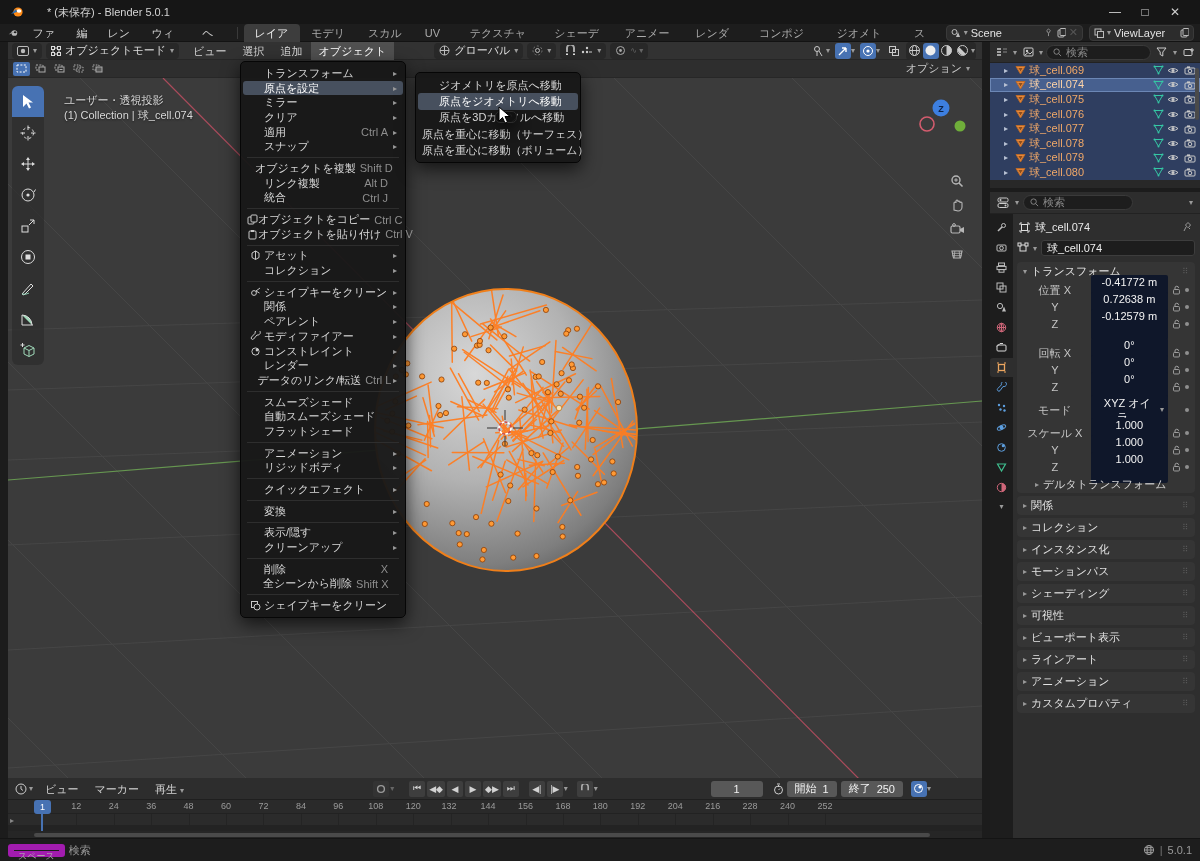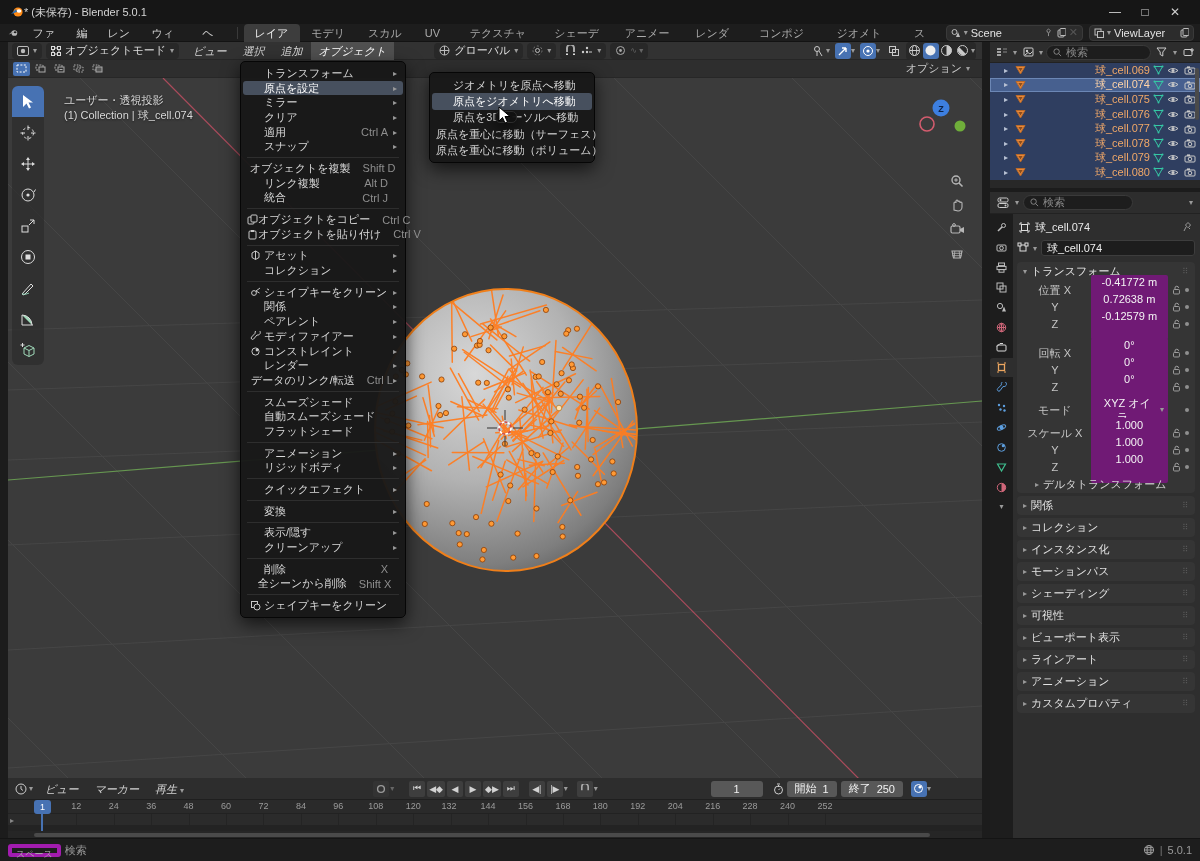--- a/index.html
+++ b/index.html
@@ -11,101 +11,101 @@
   #titlebar{left:0;top:0;width:1200px;height:24px;background:#161616;display:flex;align-items:center;padding:0 10px;color:#d4d4d4;}
   #topbar{left:0;top:24px;width:1200px;height:18px;background:#1d1d1d;display:flex;align-items:center;border-bottom:1px solid #131313;}
   .menu-item{padding:0 9px;color:#cfcfcf;height:18px;line-height:18px;cursor:default;}
   .wtab{padding:0 11px;height:18px;line-height:18px;color:#ababab;border-radius:4px 4px 0 0;}
   .wtab.active{background:#3d3d3d;color:#f1f1f1;}
   .pill{background:#2c2c2c;border:1px solid #3a3a3a;border-radius:4px;height:16px;display:flex;align-items:center;padding:0 4px;gap:3px;color:#e3e3e3;}
   .winbtn{width:30px;text-align:center;color:#cfcfcf;font-size:12px;}
   .chev{color:#9a9a9a;font-size:8px;}
   
   #vheader{left:8px;top:42px;width:974px;height:18px;background:#323232;display:flex;align-items:center;border-bottom:1px solid #262626;}
-  .hmenu{padding:0 8px;color:#d4d4d4;height:18px;line-height:18px;font-style:italic;}
+  .hmenu{padding:0 8px;color:#d4d4d4;height:18px;line-height:18px;}
   .hmenu.open{background:#505050;color:#fff;}
   .hctrl{background:#282828;border-radius:4px;height:16px;display:flex;align-items:center;padding:0 5px;gap:4px;margin-left:4px;color:#dedede;}
   .hicon{width:16px;height:16px;display:flex;align-items:center;justify-content:center;border-radius:3px;color:#c9c9c9;}
   .hicon.on{background:#4772b3;color:#fff;}
   #toolsettings{left:8px;top:60px;width:974px;height:18px;background:#2e2e2e;display:flex;align-items:center;border-bottom:1px solid #272727;}
   .selmode{width:17px;height:14px;margin:0 1px;border-radius:2px;display:flex;align-items:center;justify-content:center;}
   .selmode.active{background:#4772b3;}
   
   #viewport{left:8px;top:78px;width:974px;height:700px;background:#3b3b3b;overflow:hidden;}
   #vplabel{left:56px;top:15px;color:#d8d8d8;text-shadow:0 1px 2px #0008;font-size:11px;line-height:15px;}
   .toolbtn{width:32px;height:31px;background:#2e2e2ecc;display:flex;align-items:center;justify-content:center;border-radius:0;}
   .toolbtn.active{background:#4772b3;}
   #toolbar{left:4px;top:8px;display:flex;flex-direction:column;gap:0;border-radius:6px;overflow:hidden;width:32px;}
   .navbtn{width:22px;height:22px;display:flex;align-items:center;justify-content:center;opacity:.85;}
   
   .popmenu{background:#181818f5;border:1px solid #060606;box-shadow:0 6px 18px #000a;border-radius:5px;padding:4px 0;z-index:50;}
   .mi{display:flex;align-items:center;height:14.7px;padding:0 8px 0 6px;color:#d9d9d9;}
   .mi .mic{width:17px;display:flex;align-items:center;justify-content:center;color:#c9c9c9;}
   .mi .mil{flex:1;white-space:nowrap;}
-  .mi .mis{color:#8e8e8e;margin-left:12px;white-space:nowrap;}
+  .mi .mis{color:#8e8e8e;margin-left:4px;white-space:nowrap;}
   .mi .mia{width:9px;color:#9a9a9a;font-size:8px;text-align:right;}
   .mi.hl{background:#4a5songz;}
   .mi.hl{background:#47505e;color:#fff;border-radius:3px;margin:0 2px;padding:0 6px 0 4px;}
   .msep{height:1px;background:#2e2e2e;margin:3px 6px;}
   
   #tooltip{background:#111111f2;border:1px solid #2c2c2c;border-radius:5px;padding:5px 10px;color:#b9b9b9;line-height:16px;z-index:60;white-space:nowrap;box-shadow:0 4px 14px #000a;}
   #tooltip .link{color:#569ade;}
   
   #outliner{left:990px;top:42px;width:210px;height:146px;background:#282828;overflow:hidden;}
   #outliner-header{height:21px;background:#2d2d2d;display:flex;align-items:center;padding:0 4px;gap:3px;border-bottom:1px solid #222;}
   .searchbox{flex:1;background:#1d1d1d;border:1px solid #3a3a3a;border-radius:8px;height:15px;display:flex;align-items:center;padding:0 6px;gap:4px;color:#8a8a8a;}
   .orow{display:flex;align-items:center;height:14.6px;padding:0 2px 0 14px;gap:3px;background:#2f3e60;color:#f0a868;}
   .orow.active{background:#47608f;color:#ffd4a8;box-shadow:inset 0 0 0 1px #6c87b5;}
   .orow .oarr{color:#b9c2d4;font-size:8px;width:8px;}
-  .orow .oname{flex:1;white-space:nowrap;text-align:right;}
+  .orow .oname{flex:1;white-space:nowrap;}
   .oicons{display:flex;gap:5px;align-items:center;margin-right:2px;}
   
   #props{left:990px;top:192px;width:210px;height:646px;background:#2e2e2e;}
   #props-header{height:22px;background:#2d2d2d;display:flex;align-items:center;gap:4px;padding:0 5px;border-bottom:1px solid #222;}
   #ptabs{position:absolute;left:0;top:22px;width:23px;height:624px;background:#1d1d1d;display:flex;flex-direction:column;align-items:center;padding-top:4px;gap:1px;}
   .ptab{width:23px;height:19px;display:flex;align-items:center;justify-content:center;}
   .ptab.active{background:#2e2e2e;border-radius:3px 0 0 3px;}
   #pcontent{position:absolute;left:23px;top:22px;width:187px;height:624px;padding:4px 5px 0 4px;overflow:hidden;}
   .crumb{display:flex;align-items:center;gap:5px;height:18px;color:#e8e8e8;padding:0 2px;}
   .namefield{display:flex;align-items:center;gap:4px;margin:4px 0 6px 0;}
   .namefield .nf{flex:1;background:#1d1d1d;border:1px solid #3d3d3d;border-radius:3px;height:16px;line-height:15px;padding:0 5px;color:#efefef;}
   .panel{background:#353535;border-radius:4px;margin-bottom:3px;}
   .panel-h{display:flex;align-items:center;height:19px;padding:0 6px;color:#e4e4e4;gap:4px;}
   .panel-h .grip{margin-left:auto;color:#585858;font-size:8px;letter-spacing:1px;}
   .trow{display:flex;align-items:center;height:16px;margin:1px 6px;gap:4px;}
   .trow .tl{width:64px;text-align:center;color:#c6c6c6;}
-  .trow .tv{width:78px;background:#701a75;border-radius:2px;height:31px;line-height:14px;text-align:center;color:#f4f4f4;}
+  .trow .tv{width:78px;background:#0f172a;border-radius:2px;height:31px;line-height:14px;text-align:center;color:#f4f4f4;}
   .trow .tv.dd{display:flex;align-items:center;justify-content:space-between;padding:0 4px;}
   .dot{width:4px;height:4px;border-radius:50%;background:#8f8f8f;}
   .subrow{display:flex;align-items:center;height:17px;padding:0 6px 0 18px;color:#d7d7d7;gap:4px;}
   
   #timeline{left:8px;top:778px;width:974px;height:60px;background:#262626;}
   #tl-header{height:22px;background:#2d2d2d;display:flex;align-items:center;padding:0 5px;border-bottom:1px solid #1f1f1f;}
   .tbtn{height:16px;min-width:16px;border-radius:2px;background:#3e3e3e;display:flex;align-items:center;justify-content:center;color:#d2d2d2;margin:0 1px;padding:0 2px;font-size:9px;}
   #tl-ruler{position:relative;height:14px;background:#2a2a2a;border-bottom:1px solid #222;}
   .tick{position:absolute;top:1px;color:#9b9b9b;font-size:9px;transform:translateX(-50%);}
   #tl-tracks{position:relative;height:17px;background:#2b2b2b;overflow:hidden;}
   .field{background:#585858;border-radius:3px;height:16px;display:flex;align-items:center;justify-content:center;color:#f2f2f2;padding:0 8px;gap:6px;}
   
   #statusbar{left:0;top:838px;width:1200px;height:23px;background:#1d1d1d;display:flex;align-items:center;padding:0 8px;color:#9a9a9a;border-top:1px solid #141414;}
-  .keycap{border:4px solid #a21caf;border-radius:3px;padding:0 4px;height:13px;line-height:12px;font-size:9px;color:#b0b0b0;margin-right:4px;}
+  .keycap{border:6px solid #a21caf;border-radius:3px;padding:0 4px;height:13px;line-height:12px;font-size:9px;color:#b0b0b0;margin-right:4px;}
   .divider-v{background:#1c1c1c;}
 </style>
 </head>
 <body>
 
 <div id="stage">
 
   <div id="titlebar" class="abs">
     <svg width="14" height="14" viewBox="0 0 14 14">
         <circle cx="8" cy="7" r="4.6" fill="#ff8b17"></circle>
         <ellipse cx="9" cy="6" rx="2.4" ry="1.8" fill="#fff"></ellipse>
         <path d="M1 9 L6 4 L7 7 Z" fill="#2a6fb4"></path>
       </svg>
-    <span style="margin-left:0">* (未保存) - Blender 5.0.1</span>
+    <span style="margin-left:23px">* (未保存) - Blender 5.0.1</span>
     <span style="margin-left:auto" class="row">
       <span class="winbtn">—</span>
       <span class="winbtn">□</span>
       <span class="winbtn">✕</span>
     </span>
   </div>
 
   <div id="topbar" class="abs">
     <svg width="16" height="12" viewBox="0 0 16 12" style="margin:0 4px 0 8px">
         <circle cx="9" cy="6" r="4" fill="#bbb"></circle>
@@ -879,21 +879,21 @@
           <svg width="11" height="11" viewBox="0 0 11 11">
             <rect x="1.5" y="1.5" width="6" height="6" fill="none" stroke="#c9c9c9"></rect>
             <circle cx="7" cy="7" r="3" fill="#181818" stroke="#c9c9c9"></circle>
           </svg>
         </span>
         <span class="mil">シェイプキーをクリーン</span>
         <span class="mia"></span>
       </div>
     </div>
 
-  <div id="submenu" class="abs popmenu" style="left:429px;top:72px;width:166px">
+  <div id="submenu" class="abs popmenu" style="left:415px;top:72px;width:166px">
       <div class="mi" style="height:16.3px">
         <span class="mic"></span>
         <span class="mil">ジオメトリを原点へ移動</span>
       </div>
       <div class="mi hl" style="height:16.3px">
         <span class="mic"></span>
         <span class="mil">原点をジオメトリへ移動</span>
       </div>
       <div class="mi" style="height:16.3px">
         <span class="mic"></span>

